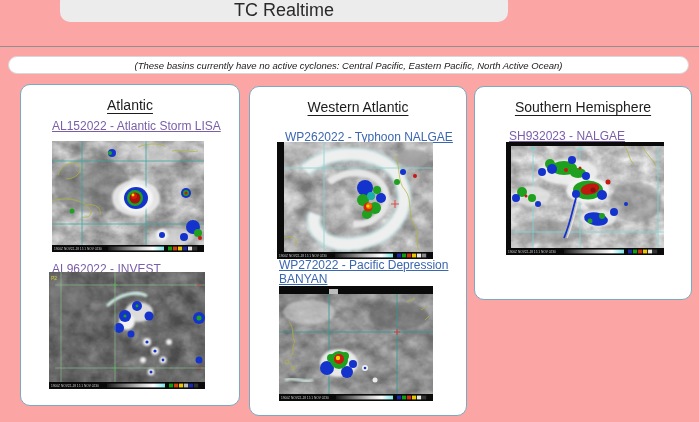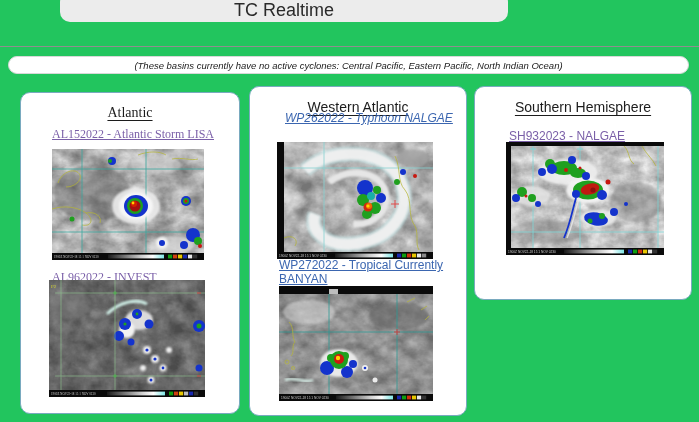--- a/index.html
+++ b/index.html
@@ -1,50 +1,50 @@
 <!DOCTYPE html>
 <html><head>
 <meta charset="utf-8">
 <style>
   html,body{margin:0;padding:0;background:#fff;}
-  .page{position:relative;width:699px;height:422px;background:#22c55e;overflow:hidden;
+  .page{position:relative;width:699px;height:422px;background:#fca5a5;overflow:hidden;
         font-family:"Liberation Sans",sans-serif;color:#222;}
   
   .title-box{position:absolute;left:60px;top:-8px;width:448px;height:30px;background:#ececec;border-radius:10px;}
   .title-text{position:absolute;left:60px;top:0;width:448px;height:22px;line-height:21px;
               text-align:center;font-size:18px;color:#2a2a2a;}
   .subtitle{position:absolute;left:0;top:24px;width:568px;text-align:center;font-size:14px;color:#2a2a2a;}
   .divider{position:absolute;left:0;top:46px;width:699px;border-top:1px solid #8f8f8f;}
   .notice{position:absolute;left:8px;top:56px;width:681px;height:18px;border:1px solid #d8d8d8;
           border-radius:10px;background:#fff;box-sizing:border-box;}
   .notice span{display:block;width:100%;text-align:center;line-height:17px;font-size:9.5px;font-style:italic;color:#222;}
   
   .panel{position:absolute;border:1px solid #79aabf;border-radius:10px;background:#fff;}
-  .panel-atl{left:20px;top:92px;width:218px;height:320px;font-family:Liberation Serif, serif;}
+  .panel-atl{left:20px;top:84px;width:218px;height:320px;}
   .panel-wp{left:249px;top:86px;width:216px;height:328px;}
   .panel-sh{left:474px;top:86px;width:216px;height:212px;text-decoration:underline;}
   .basin-h{position:absolute;top:12px;left:0;right:0;text-align:center;font-size:14px;color:#1c1c1c;
            text-decoration:underline;text-underline-offset:3px;}
   .slink{position:absolute;font-size:12px;line-height:14px;text-decoration:underline;cursor:pointer;}
   .lk-v{color:#7a5fa8;}
   .lk-b{color:#3b66b0;}
   .sat{position:absolute;display:block;}
   .sat svg{display:block;}
 </style>
 </head>
 <body>
 
 <div class="page">
 
   <div class="title-box"></div>
   <div class="title-text">TC Realtime</div>
   <div class="divider"></div>
 
   <div class="notice">
-    <span>(These basins currently have no active cyclones: Central Pacific, Eastern Pacific, North Indian Ocean)</span>
+    <span>(These basins currently have no active cyclones: Central Pacific, Eastern Pacific, North Active Ocean)</span>
   </div>
 
   <div class="panel panel-atl">
     <div class="basin-h">Atlantic</div>
 
     <a class="slink lk-v" style="left:31px;top:34px;">AL152022 - Atlantic Storm LISA</a>
 
     <span class="sat" style="left:31px;top:56px;">
       <svg width="152" height="111" viewBox="0 0 152 111">
         <defs>
@@ -208,21 +208,21 @@
           <rect x="140" y="111.6" width="4.2" height="3.8" fill="#1828b0"></rect>
           <rect x="145" y="111.6" width="4.2" height="3.8" fill="#333333"></rect>
         </g>
       </svg>
     </span>
   </div>
 
   <div class="panel panel-wp">
     <div class="basin-h">Western Atlantic</div>
 
-    <a class="slink lk-b" style="left:35px;top:24px;font-style:italic;">WP262022 - Typhoon NALGAE</a>
+    <a class="slink lk-b" style="left:35px;top:43px;">WP262022 - Typhoon NALGAE</a>
 
     <span class="sat" style="left:27px;top:55px;">
       <svg width="156" height="117" viewBox="0 0 156 117">
         <defs>
           <filter id="nzC" x="0" y="0" width="100%" height="100%">
             <feTurbulence type="fractalNoise" baseFrequency="0.05 0.06" numOctaves="4" seed="7"></feTurbulence>
             <feColorMatrix type="matrix" values="0 0 0 0 1  0 0 0 0 1  0 0 0 0 1  0.75 0.75 0.75 0 -0.6"></feColorMatrix>
           </filter>
           <filter id="blC">
               <feGaussianBlur stdDeviation="1.3"></feGaussianBlur>
@@ -282,21 +282,21 @@
           <rect x="120" y="111.6" width="4.2" height="3.8" fill="#1828b0"></rect>
           <rect x="125" y="111.6" width="4.2" height="3.8" fill="#0f9f0f"></rect>
           <rect x="130" y="111.6" width="4.2" height="3.8" fill="#d03010"></rect>
           <rect x="135" y="111.6" width="4.2" height="3.8" fill="#e8c800"></rect>
           <rect x="140" y="111.6" width="4.2" height="3.8" fill="#e8e8e8"></rect>
           <rect x="145" y="111.6" width="4.2" height="3.8" fill="#8a8a8a"></rect>
         </g>
       </svg>
     </span>
 
-    <a class="slink lk-b" style="left:29px;top:171px;width:180px;">WP272022 - Tropical Currently BANYAN</a>
+    <a class="slink lk-b" style="left:29px;top:171px;width:180px;">WP272022 - Pacific Depression BANYAN</a>
 
     <span class="sat" style="left:29px;top:199px;">
       <svg width="154" height="115" viewBox="0 0 154 115">
         <defs>
           <filter id="nzD" x="0" y="0" width="100%" height="100%">
             <feTurbulence type="fractalNoise" baseFrequency="0.055 0.07" numOctaves="4" seed="31"></feTurbulence>
             <feColorMatrix type="matrix" values="0 0 0 0 1  0 0 0 0 1  0 0 0 0 1  0.6 0.6 0.6 0 -0.55"></feColorMatrix>
           </filter>
           <filter id="blD">
               <feGaussianBlur stdDeviation="1.1"></feGaussianBlur>

